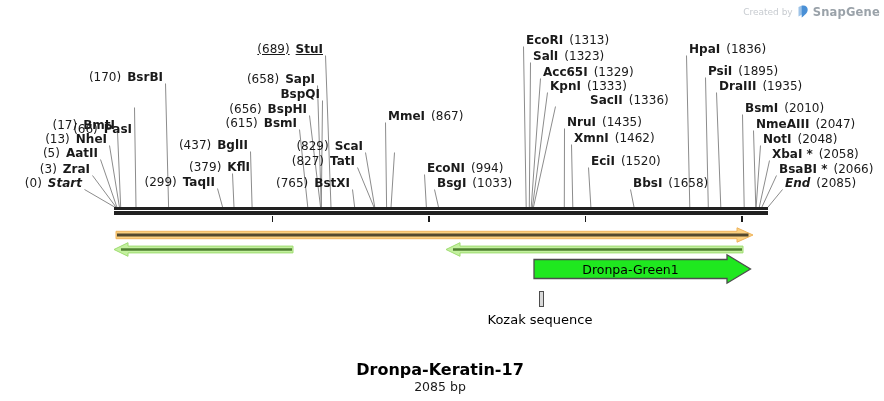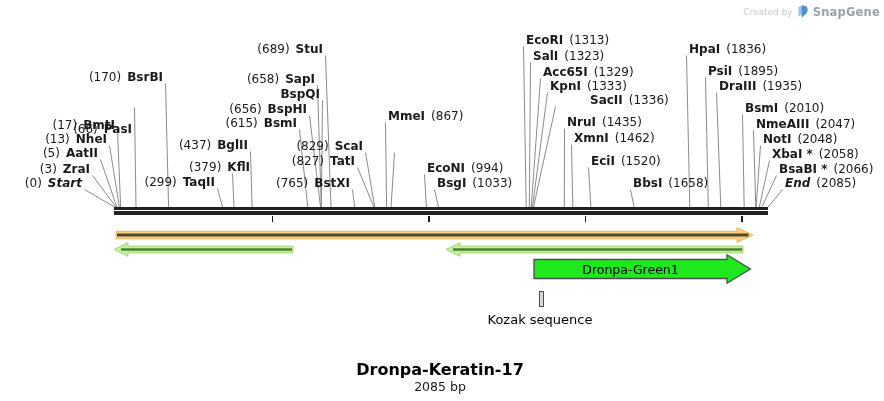--- a/index.html
+++ b/index.html
@@ -122,21 +122,21 @@
     <div class="enz" style="top: 119px; right: 769px;"><span class="pos">(17)</span><span class="gap"></span><span class="nm">BmtI</span></div>
     <div class="enz" style="top: 95px; right: 752px; margin-top: 28px;"><span class="pos">(66)</span><span class="gap"></span><span class="nm">PasI</span></div>
     <div class="enz" style="top: 71px; right: 721px;"><span class="pos">(170)</span><span class="gap"></span><span class="nm">BsrBI</span></div>
     <div class="enz" style="top: 176px; right: 669px;"><span class="pos">(299)</span><span class="gap"></span><span class="nm">TaqII</span></div>
     <div class="enz" style="top: 161px; right: 634px; text-align: right;"><span class="pos">(379)</span><span class="gap"></span><span class="nm">KflI</span></div>
     <div class="enz" style="top: 139px; right: 636px;"><span class="pos">(437)</span><span class="gap"></span><span class="nm">BglII</span></div>
     <div class="enz" style="top: 117px; right: 587px;"><span class="pos">(615)</span><span class="gap"></span><span class="nm">BsmI</span></div>
     <div class="enz" style="top: 103px; right: 577px;"><span class="pos">(656)</span><span class="gap"></span><span class="nm">BspHI</span></div>
     <div class="enz" style="top: 88px; right: 564px;"><span class="nm">BspQI</span></div>
     <div class="enz" style="top: 73px; right: 569px;"><span class="pos">(658)</span><span class="gap"></span><span class="nm">SapI</span></div>
-    <div class="enz" style="top: 43px; right: 561px;"><span class="pos">(689)</span><span class="gap"></span><span class="nm">StuI</span></div>
+    <div class="enz" style="top: 43px; right: 561px; text-decoration: underline;"><span class="pos">(689)</span><span class="gap"></span><span class="nm">StuI</span></div>
     <div class="enz" style="top: 177px; right: 534px;"><span class="pos">(765)</span><span class="gap"></span><span class="nm">BstXI</span></div>
     <div class="enz" style="top: 155px; right: 529px;"><span class="pos">(827)</span><span class="gap"></span><span class="nm">TatI</span></div>
     <div class="enz" style="top: 140px; right: 521px;"><span class="pos">(829)</span><span class="gap"></span><span class="nm">ScaI</span></div>
     <div class="enz" style="top: 110px; left: 388px;"><span class="nm">MmeI</span><span class="gap"></span><span class="pos">(867)</span></div>
     <div class="enz" style="top: 162px; left: 427px;"><span class="nm">EcoNI</span><span class="gap"></span><span class="pos">(994)</span></div>
     <div class="enz" style="top: 177px; left: 437px;"><span class="nm">BsgI</span><span class="gap"></span><span class="pos">(1033)</span></div>
     <div class="enz" style="top: 34px; left: 526px;"><span class="nm">EcoRI</span><span class="gap"></span><span class="pos">(1313)</span></div>
     <div class="enz" style="top: 50px; left: 533px;"><span class="nm">SalI</span><span class="gap"></span><span class="pos">(1323)</span></div>
     <div class="enz" style="top: 66px; left: 543px;"><span class="nm">Acc65I</span><span class="gap"></span><span class="pos">(1329)</span></div>
     <div class="enz" style="top: 80px; left: 550px;"><span class="nm">KpnI</span><span class="gap"></span><span class="pos">(1333)</span></div>

